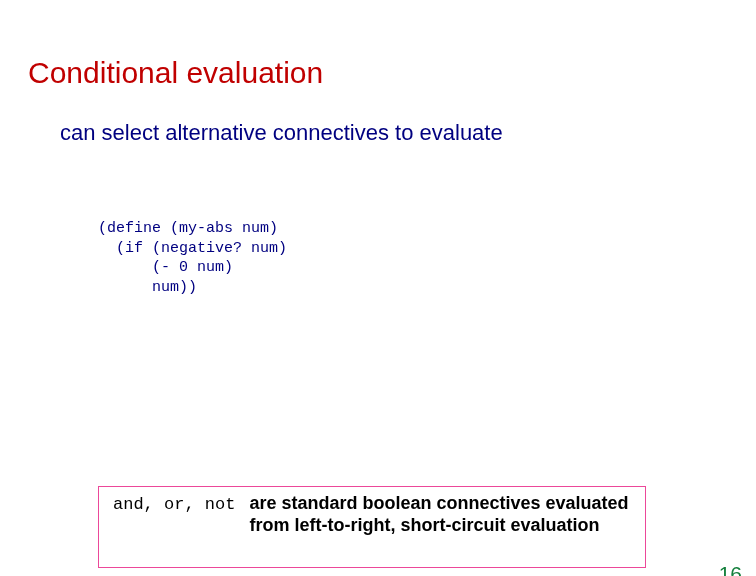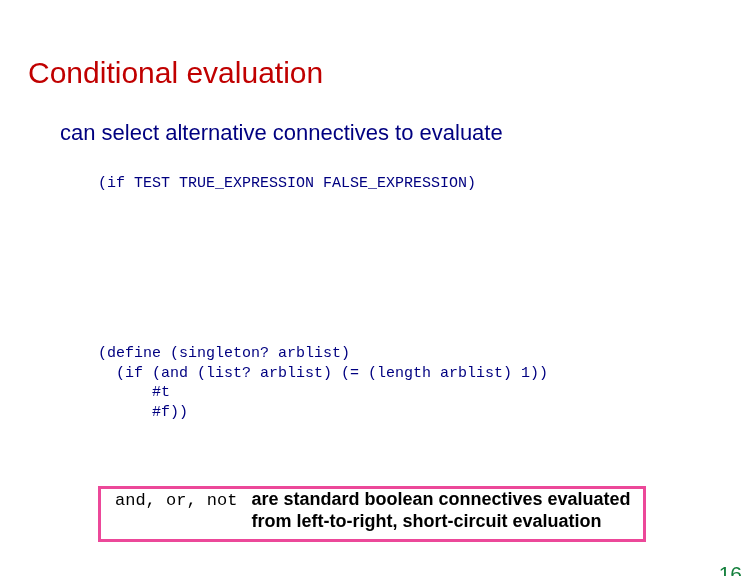--- a/index.html
+++ b/index.html
@@ -44,24 +44,24 @@
     line-height: 1.3;
   }
   .code1 { position: absolute; left: 98px; top: 150px; }
   .code2 { position: absolute; left: 98px; top: 195px; }
   .code3 { position: absolute; left: 98px; top: 320px; }
   .box {
     position: absolute;
     left: 98px;
     top: 462px;
     width: 548px;
-    height: 56px;
-    border: 3px solid #ec4899;
+    height: 82px;
+    border: 1px solid #ec4899;
     box-sizing: border-box;
-    padding: 0 10px 6px 14px;
+    padding: 6px 10px 6px 14px;
   }
   .box-inner {
     display: flex;
     align-items: flex-start;
   }
   .box-left {
     font-family: "Courier New", Courier, monospace;
     font-size: 17px;
     color: #000;
     padding-right: 14px;
@@ -85,27 +85,26 @@
 </style>
 </head>
 <body>
 
 <div class="slide">
 
   <div class="title">Conditional evaluation</div>
 
   <div class="subtitle">can select alternative connectives to evaluate</div>
 
-  <div class="code code1">(if TEST TRUE_EXPRESSION FALSE_EXPRESSION)</div>
 
+  <div class="code code2">(define (my-abs num)
+  (if (negative? num)
+      (- 0 num)
+      num))</div>
 
-  <div class="code code3">(define (singleton? arblist)
-  (if (and (list? arblist) (= (length arblist) 1))
-      #t
-      #f))</div>
 
   <div class="box">
     <div class="box-inner">
       <div class="box-left">and, or, not</div>
       <div class="box-right">are standard boolean connectives evaluated from left-to-right, short-circuit evaluation</div>
     </div>
   </div>
 
   <div class="pagenum">16</div>
 

